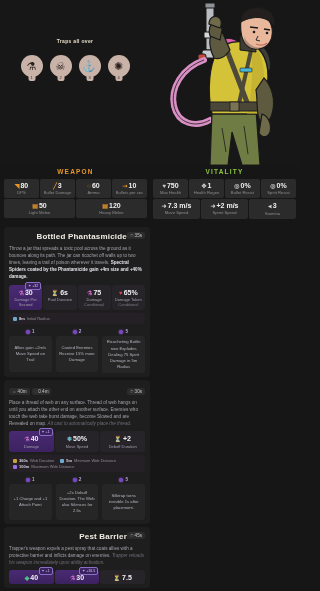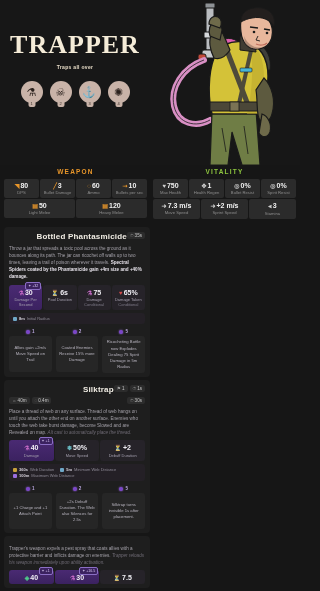--- a/index.html
+++ b/index.html
@@ -137,21 +137,20 @@
     font-size: 4.2px; color: #b6b2bd; line-height: 1.45;
   }
 </style>
 </head>
 <body>
 
 <div class="page">
 
   <div class="hero">
     <div class="hero-left">
-      <div class="hero-title">TRAPPER</div>
       <div class="hero-sub">Traps all over</div>
       <div class="ability-row" id="abrow">
           <div class="ab-ico">
      <span>⚗</span>
      <span class="ab-key">1</span>
    </div>
           <div class="ab-ico">
      <span>☠</span>
      <span class="ab-key">2</span>
    </div>
@@ -340,27 +339,20 @@
          <div class="upg-cost"><i class="orb"></i>2</div>
          <div class="upg-box">Coated Enemies Receive 15% more Damage</div>
        </div>
           <div class="upg">
          <div class="upg-cost"><i class="orb"></i>5</div>
          <div class="upg-box">Ricocheting Bottle now Explodes Dealing 75 Spirit Damage in 5m Radius</div>
        </div>
         </div>
     </div>
       <div class="card">
-      <div class="card-head">
-        <div class="card-title">Silktrap</div>
-        <div class="pill-row">
-            <span class="pill"><span class="pi">⚑</span>1</span>
-            <span class="pill"><span class="pi">⏱</span>1s</span>
-          </div>
-      </div>
       <div class="meta-row">
           <span class="pill"><span class="pi">⇔</span>40m</span>
           <span class="pill"><span class="pi">◌</span>0.4m</span>
           <span class="spacer"></span>
           <span class="pill"><span class="pi">⏱</span>30s</span>
         </div>
       <div class="card-desc">Place a thread of web on any surface. Thread of web hangs on until you attach the other end on another surface. Enemies who touch the web take burst damage, become Slowed and are Revealed on map. <span class="dim">Alt cast to automatically place the thread.</span></div>
       <div class="abox-grid">
           <div class="abox purple">
        <span class="tag">✦ +1</span>
@@ -393,20 +385,26 @@
          <div class="upg-cost"><i class="orb"></i>2</div>
          <div class="upg-box">+2s Debuff Duration. The Web also Silences for 2.5s</div>
        </div>
           <div class="upg">
          <div class="upg-cost"><i class="orb"></i>5</div>
          <div class="upg-box">Silktrap turns invisible 1s after placement.</div>
        </div>
         </div>
     </div>
       <div class="card">
+      <div class="card-head">
+        <div class="card-title">Pest Barrier</div>
+        <div class="pill-row">
+            <span class="pill"><span class="pi">⏱</span>45s</span>
+          </div>
+      </div>
 
       <div class="card-desc">Trapper's weapon expels a pest spray that coats allies with a protective barrier and inflicts damage on enemies. <span class="dim">Trapper reloads his weapon immediately upon ability activation.</span></div>
       <div class="abox-grid">
           <div class="abox purple">
        <span class="tag">✦ +1</span>
        <div class="av"><span class="ic" style="color:#4fc98a">◈</span>40</div>
 
      </div>
           <div class="abox purple">
        <span class="tag">✦ +16.5</span>

